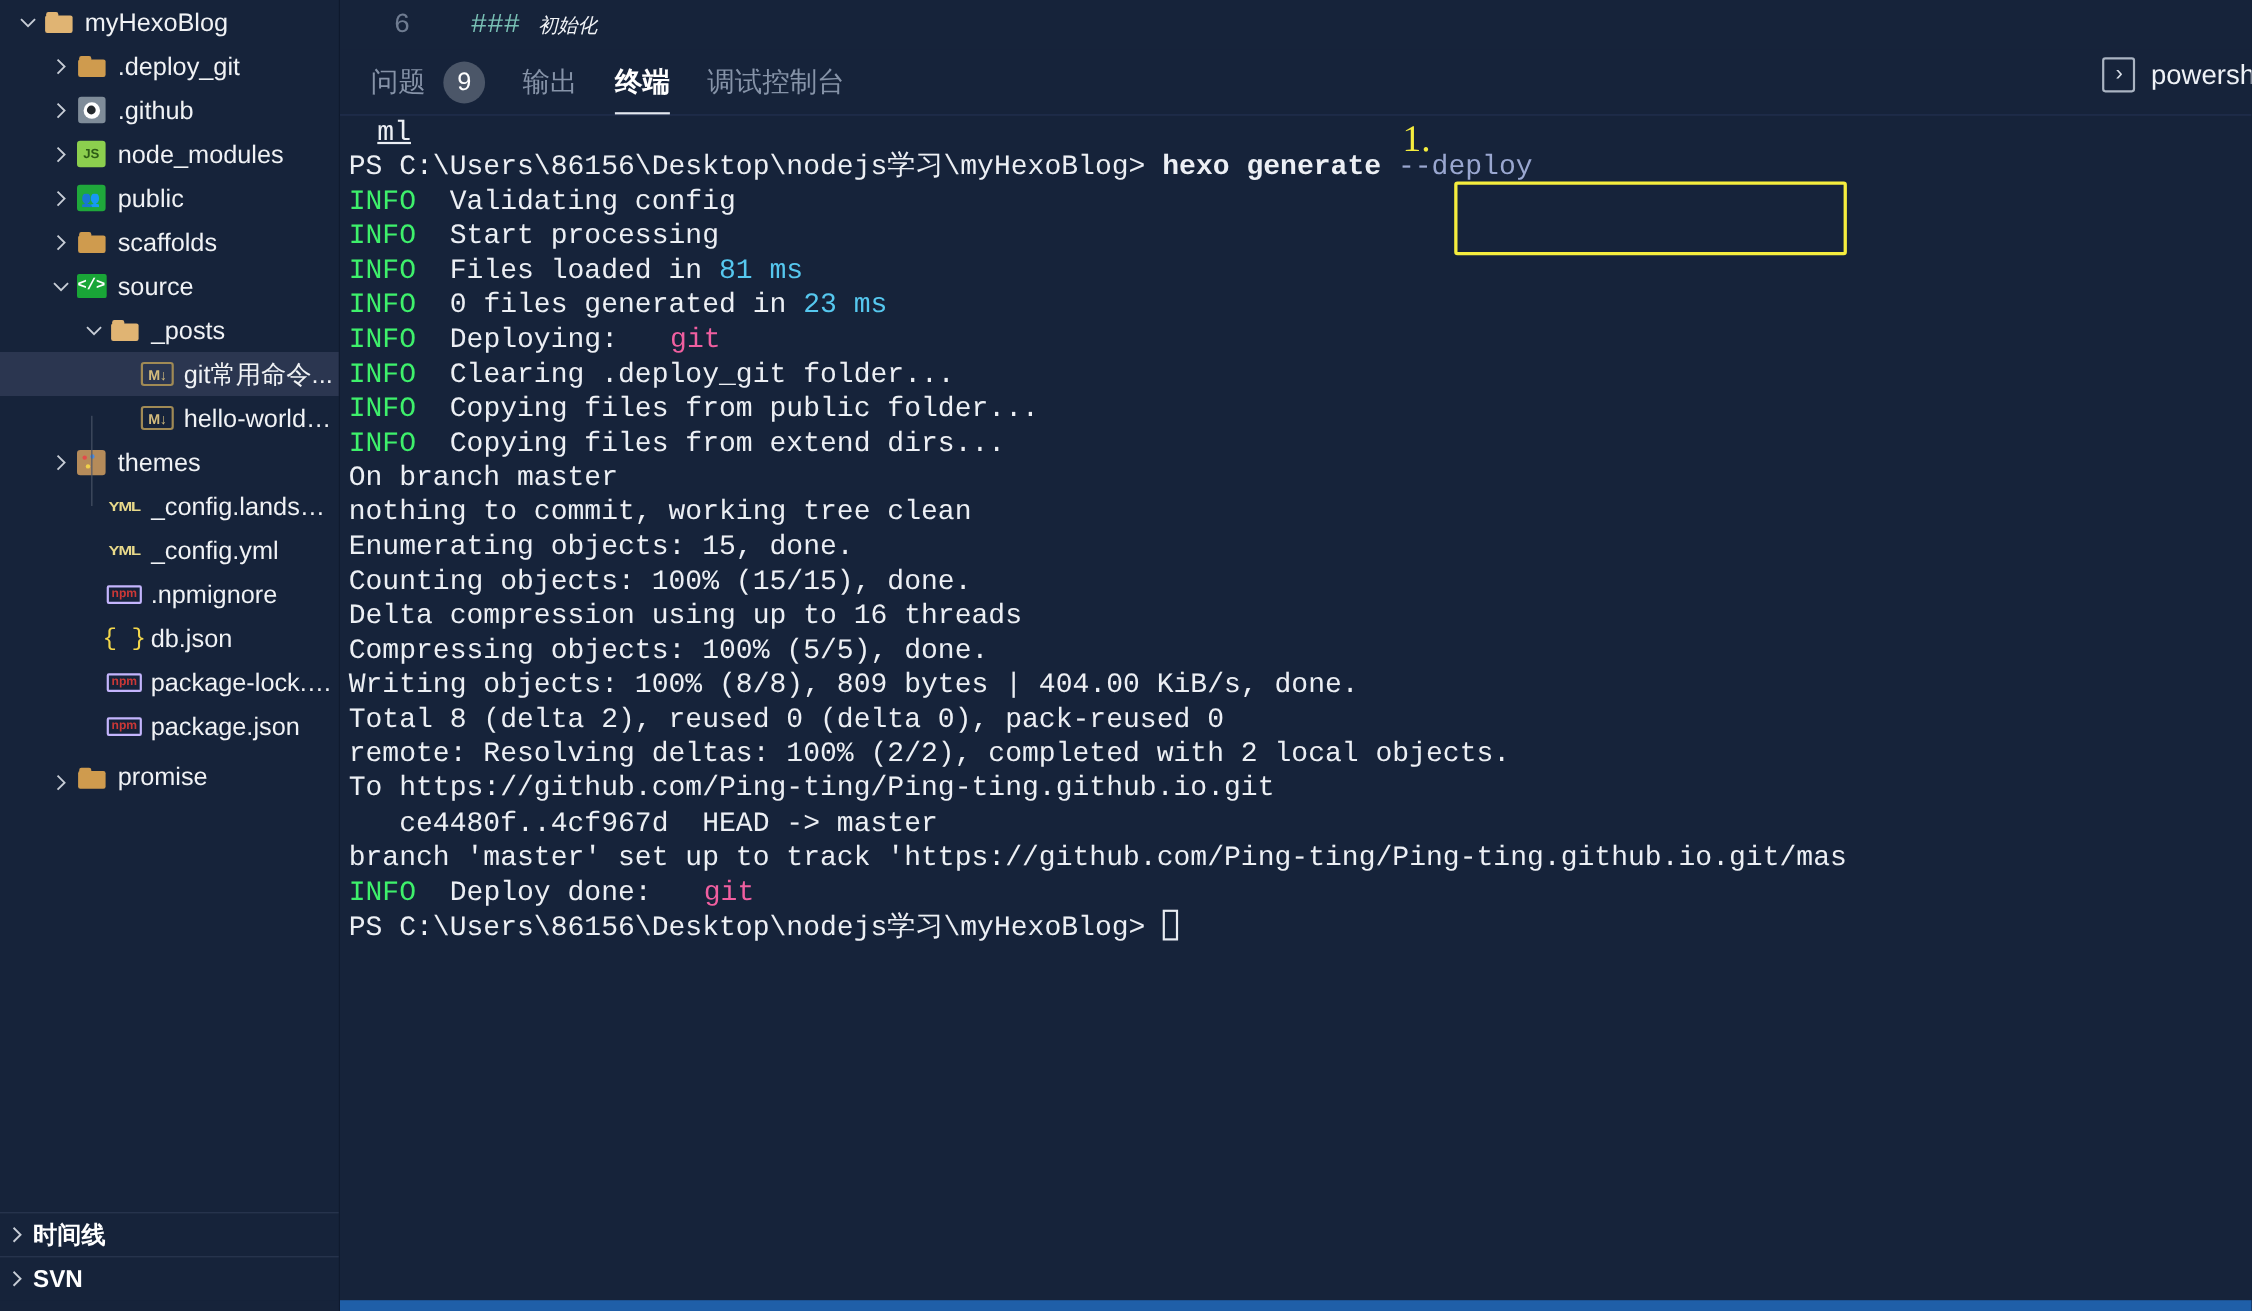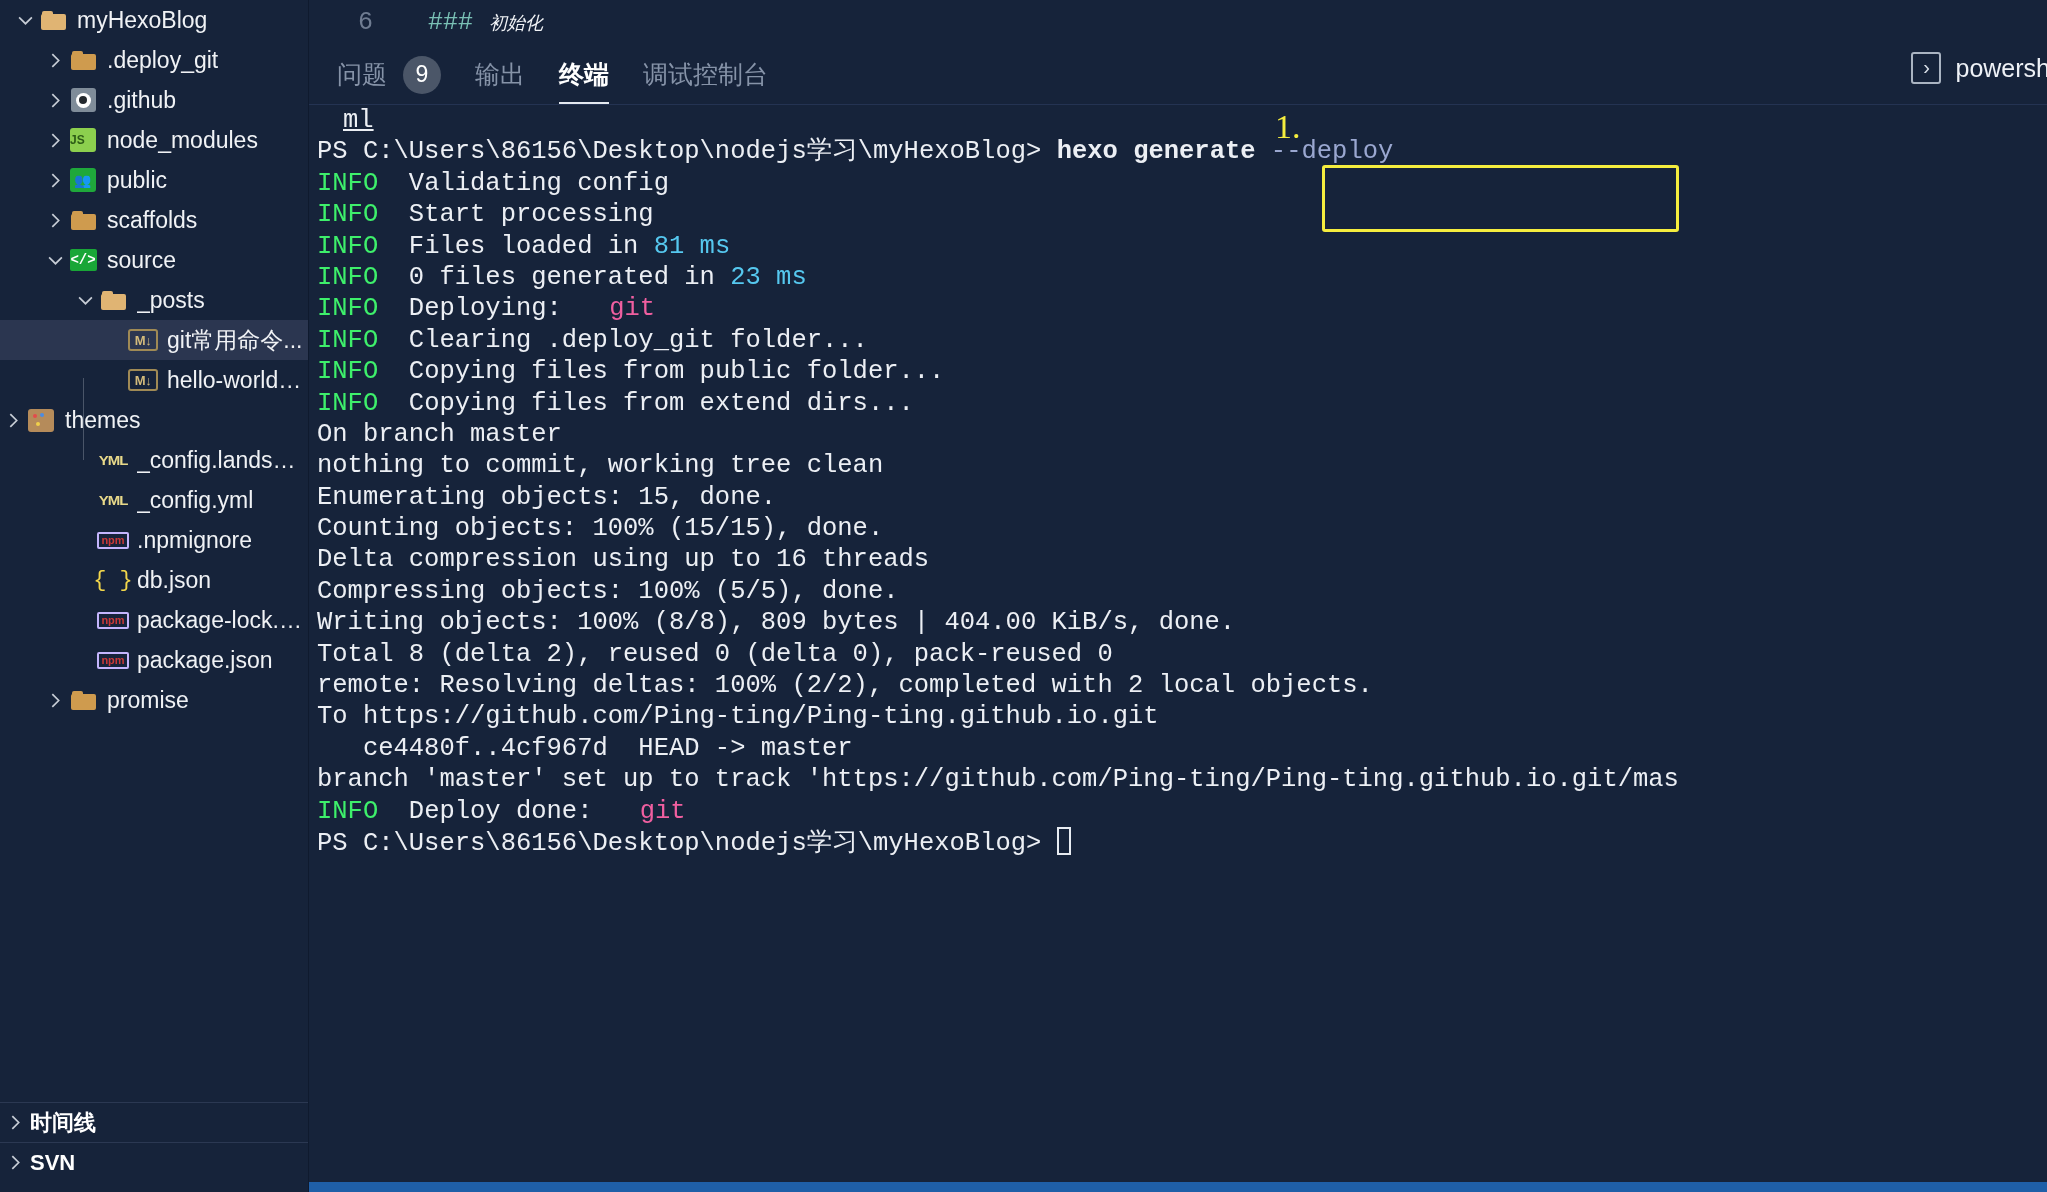--- a/index.html
+++ b/index.html
@@ -58,21 +58,21 @@
     display: flex; align-items: center; justify-content: center;
   }
   .ghub .dot {
     width: 15px; height: 15px; border-radius: 50%; background: #ffffff;
     display: flex; align-items: center; justify-content: center;
   }
   .ghub .dot:after { content: ""; width: 8px; height: 8px; border-radius: 50%; background: #24292e; }
 
   .nodebox {
     width: 26px; height: 24px; background: #8ccf4e; border-radius: 3px;
-    display: flex; align-items: center; justify-content: flex-start;
+    display: flex; align-items: center; justify-content: center;
   }
   .nodebox span { font-size: 12px; color: #2d5c16; font-weight: bold; font-family: "Liberation Sans", sans-serif; }
 
   .peoplebox {
     width: 26px; height: 24px; background: #1fa83b; border-radius: 3px;
     display: flex; align-items: center; justify-content: center;
   }
   .peoplebox span { font-size: 14px; color: #bdf5c4; line-height: 1; }
 
   .srcbox {
@@ -306,21 +306,21 @@
           </span>
           <span class="lbl">git常用命令...</span>
         </div>
         <div class="row" style="padding-left: 102px;">
           <span class="chev"></span>
           <span class="ico">
             <span class="mdbox">M↓</span>
           </span>
           <span class="lbl">hello-world.md</span>
         </div>
-        <div class="row" style="">
+        <div class="row" style="padding-left: 42px;">
           <span class="chev">
             <svg width="17" height="17" viewBox="0 0 16 16">
               <path d="M5 2 L11 8 L5 14" fill="none" stroke="#c7cdd6" stroke-width="1.6"></path>
             </svg>
           </span>
           <span class="ico">
             <span class="palette">
               <i class="p1"></i>
               <i class="p2"></i>
               <i class="p3"></i>
@@ -363,21 +363,21 @@
           </span>
           <span class="lbl">package-lock.json</span>
         </div>
         <div class="row" style="padding-left: 72px;">
           <span class="chev"></span>
           <span class="ico">
             <span class="npmbox">npm</span>
           </span>
           <span class="lbl">package.json</span>
         </div>
-        <div class="row" style="padding-left: 42px;">
+        <div class="row" style="padding-left: 42px; align-items: flex-end;">
           <span class="chev">
             <svg width="17" height="17" viewBox="0 0 16 16">
               <path d="M5 2 L11 8 L5 14" fill="none" stroke="#c7cdd6" stroke-width="1.6"></path>
             </svg>
           </span>
           <span class="ico">
             <span class="folder"></span>
           </span>
           <span class="lbl">promise</span>
         </div>

